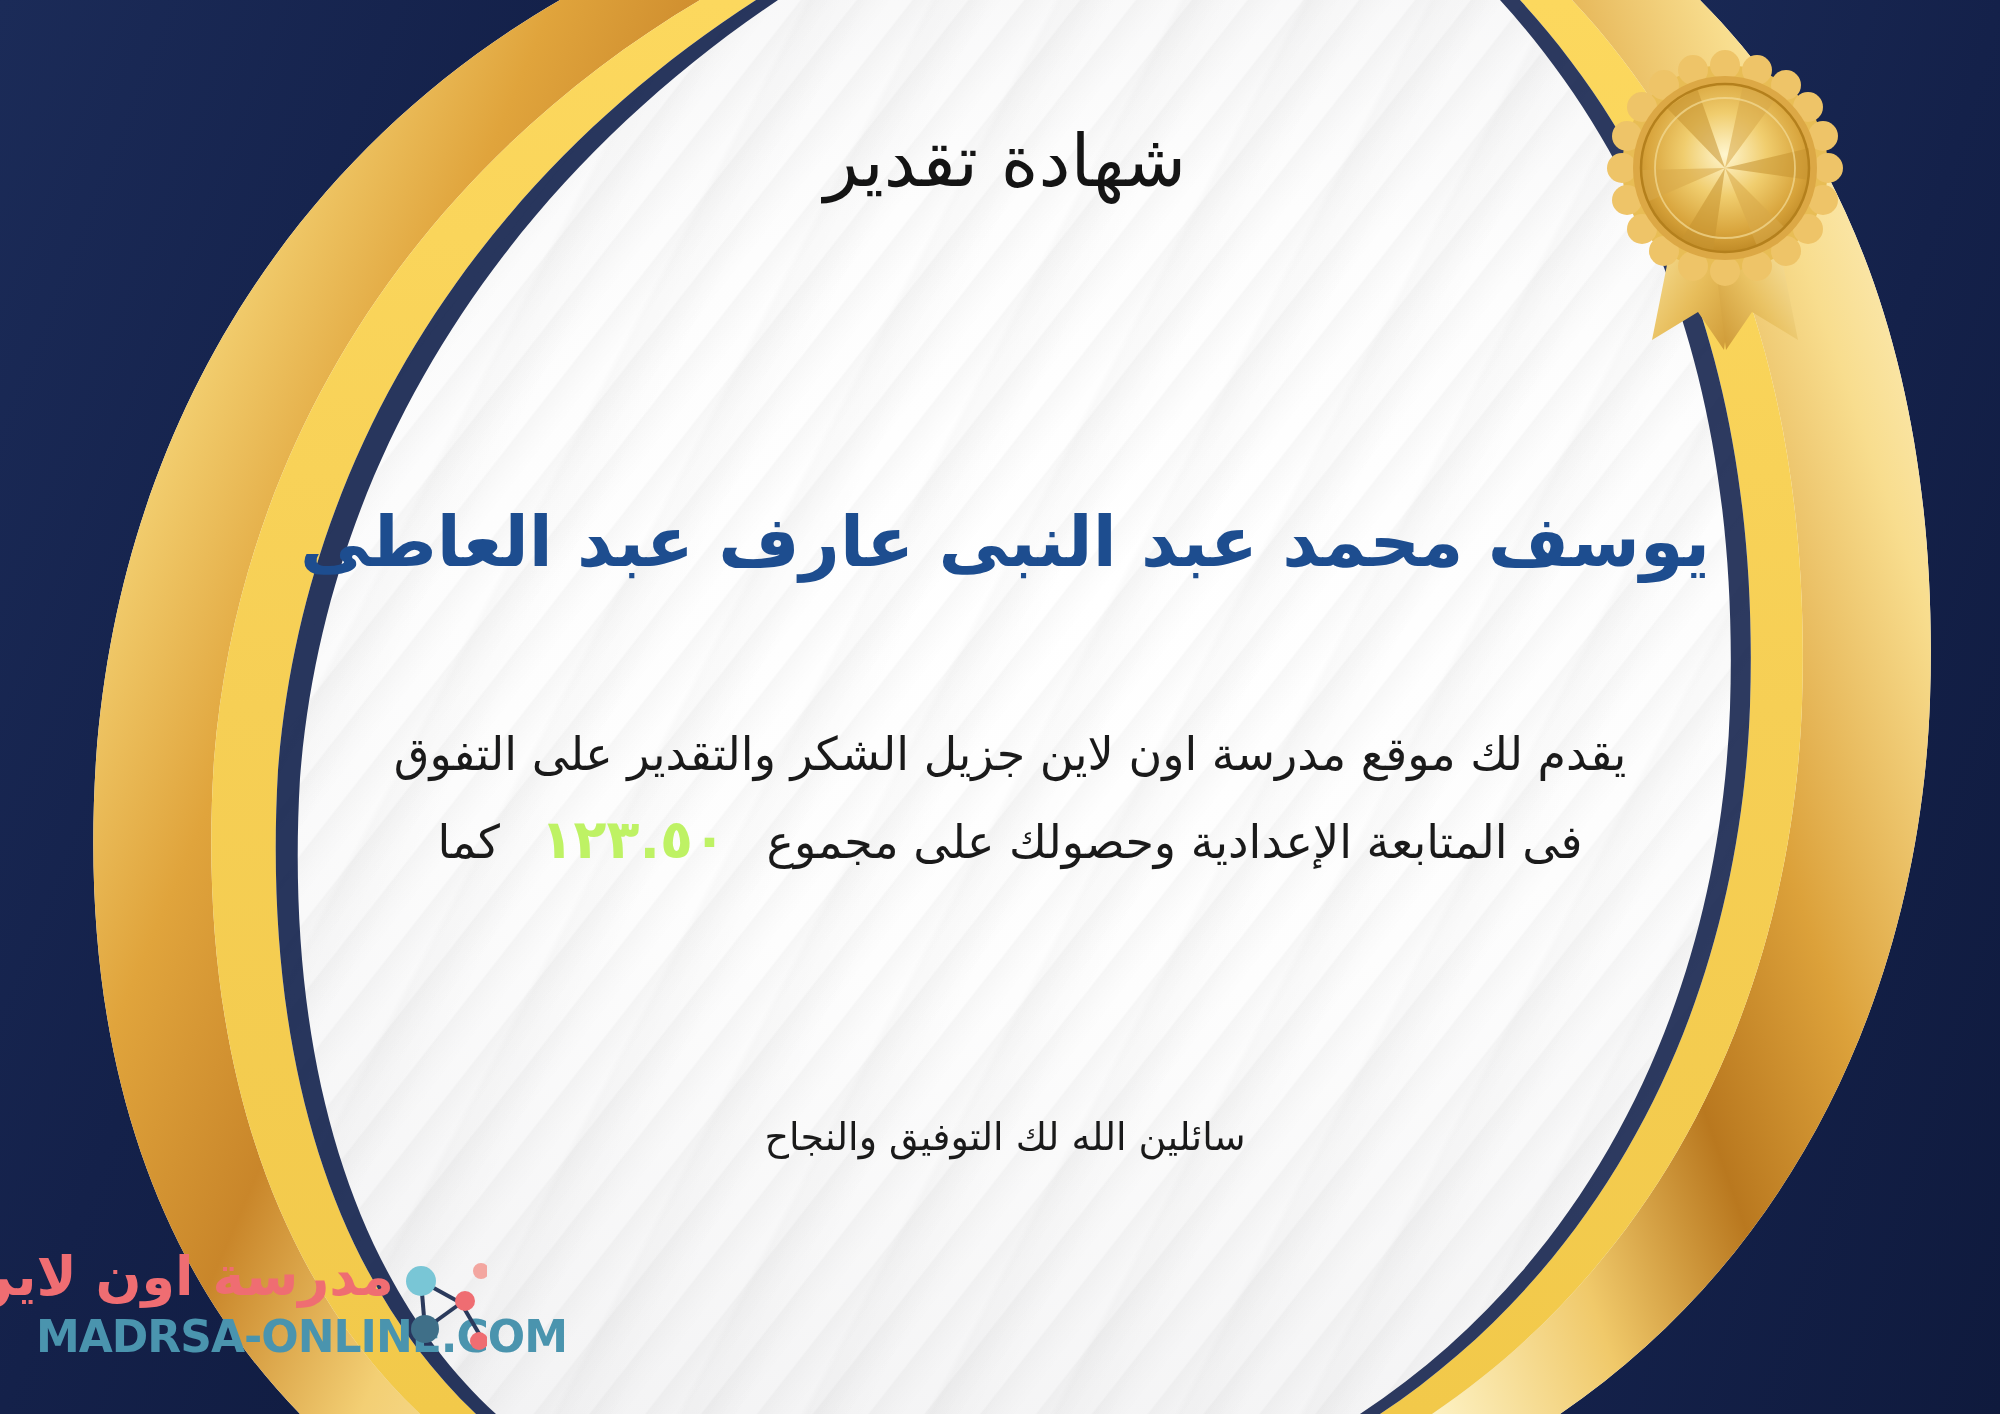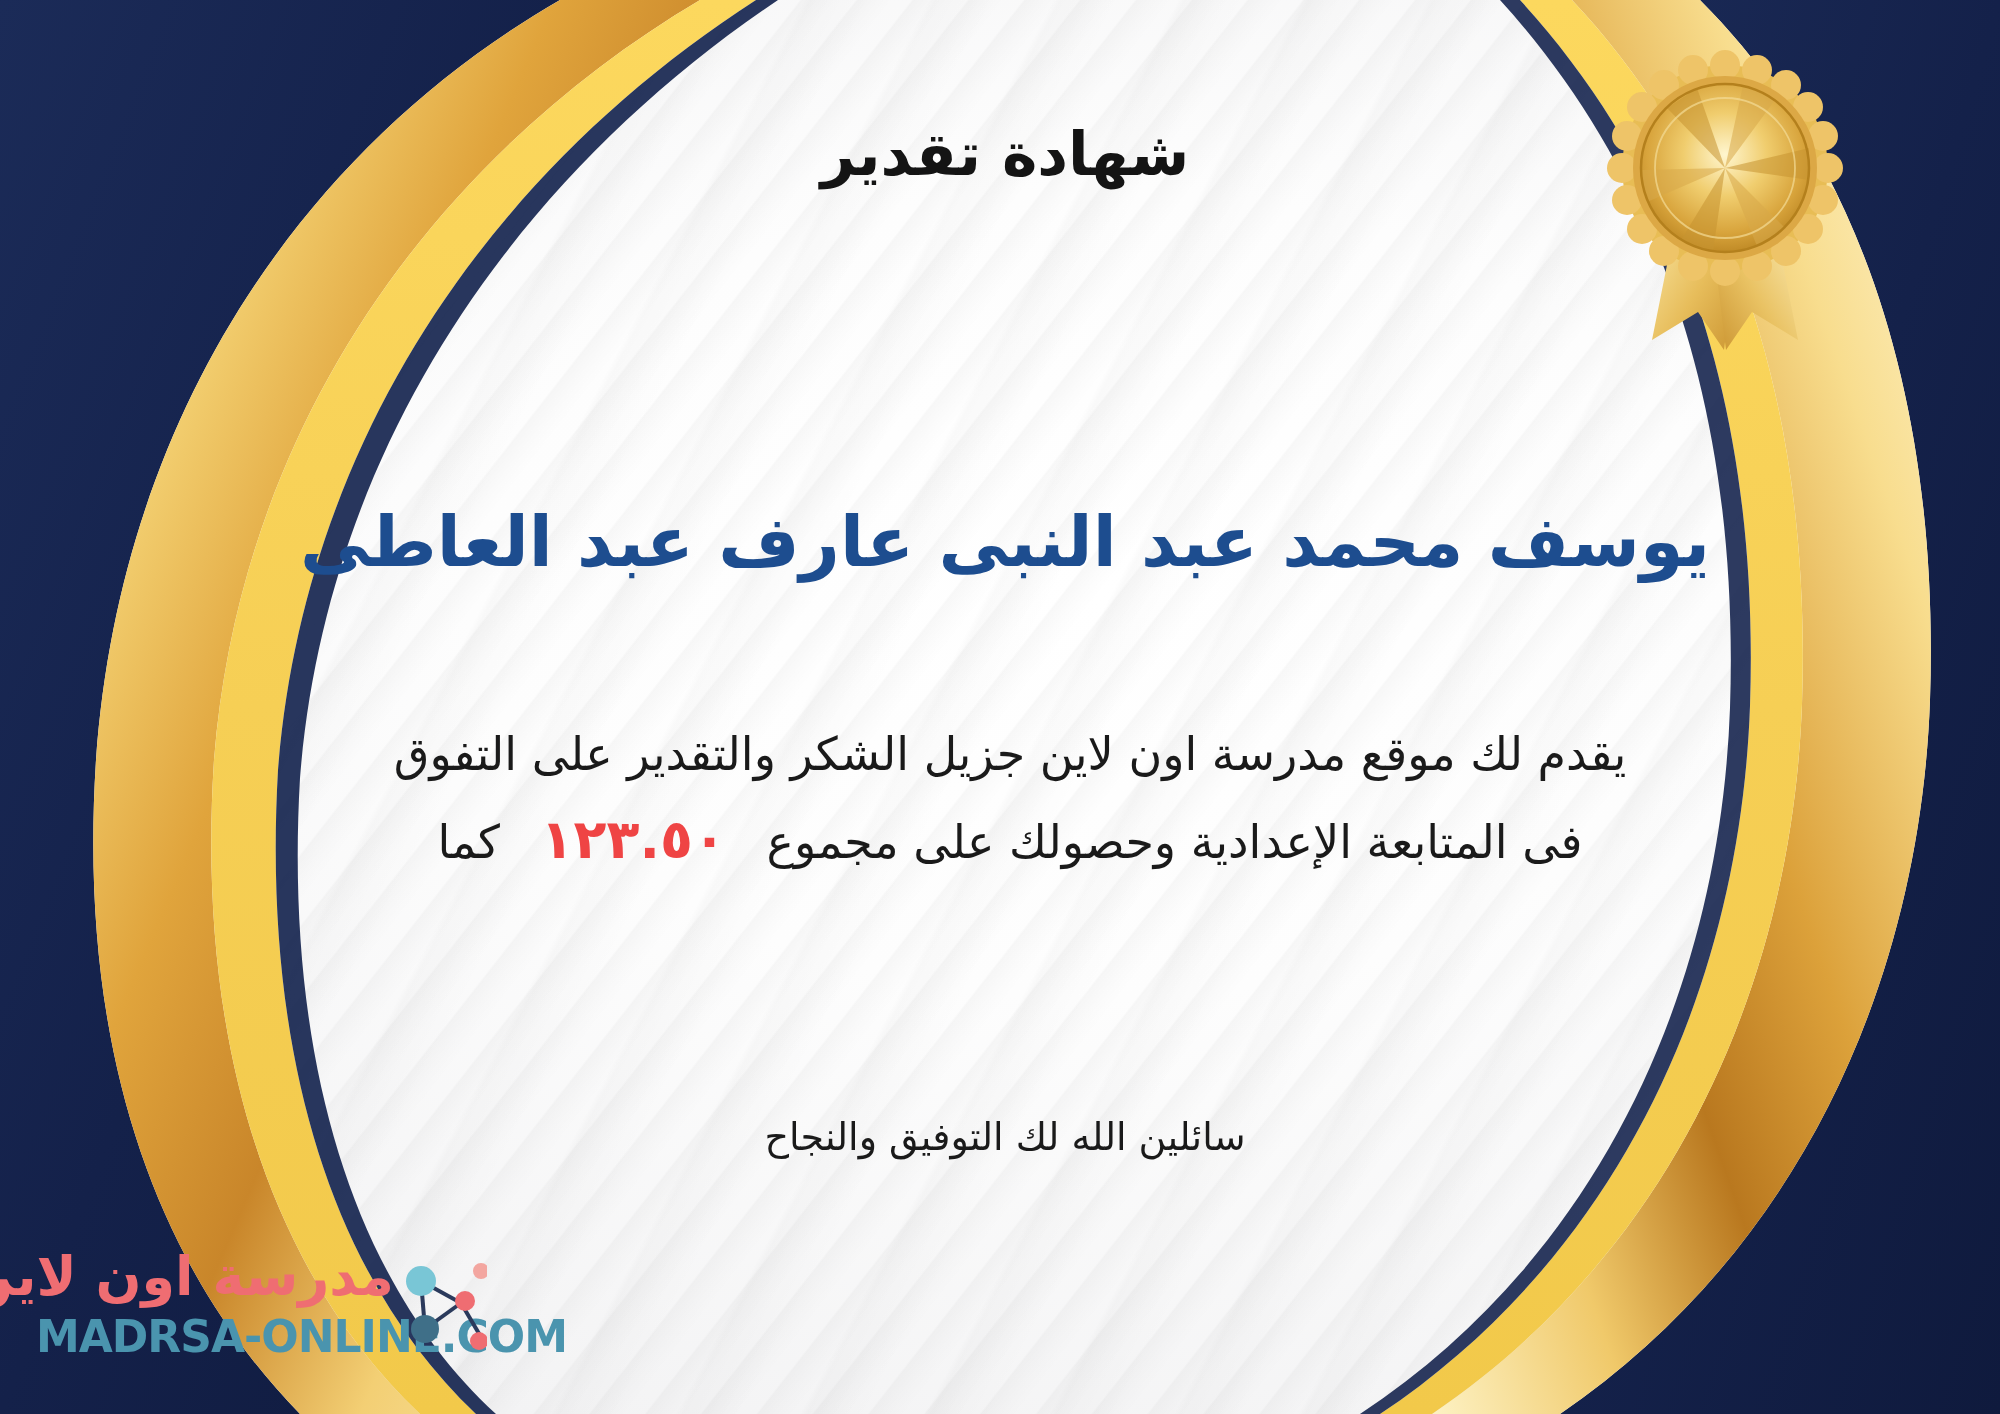--- a/index.html
+++ b/index.html
@@ -52,22 +52,22 @@
     position:absolute;
     left:110px;top:0;
     width:1790px;height:1414px;
     text-align:center;
     direction:rtl;
   }
 
   .cert-title{
     position:absolute;
     top:120px;left:0;width:1790px;
-    font-size:60px;
-    font-weight:700;
+    font-size:72px;
+    font-weight:400;
     letter-spacing:2px;
     color:#141414;
     line-height:1.15;
   }
 
   .student-name{
     position:absolute;
     top:500px;left:0;width:1790px;
     font-size:70px;
     font-weight:700;
@@ -79,21 +79,21 @@
   .body-block{
     position:absolute;
     top:715px;left:90px;width:1620px;
     font-size:46px;
     font-weight:400;
     color:#1a1a1a;
     line-height:1.72;
   }
   .body-line{display:block;white-space:nowrap;}
   .grade-value{
-    color:#ef4444;
+    color:#bef264;
     font-weight:600;
     font-size:54px;
     padding:0 26px;
     letter-spacing:1px;
   }
 
   .closing-line{
     position:absolute;
     top:1115px;left:0;width:1790px;
     font-size:38px;

